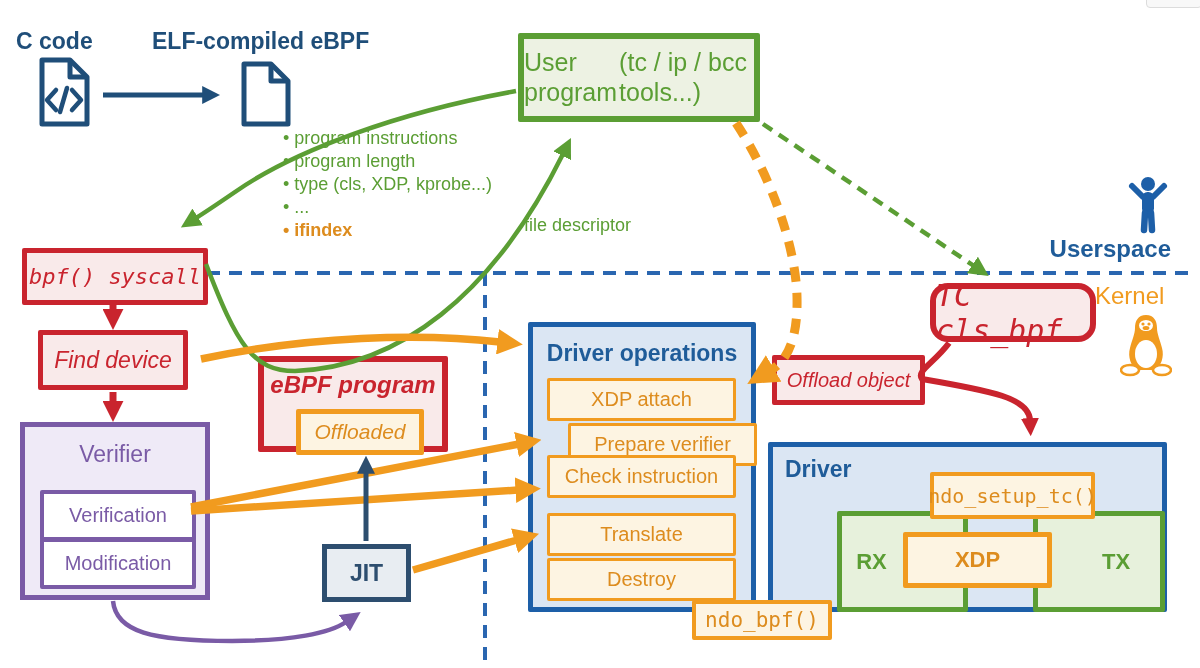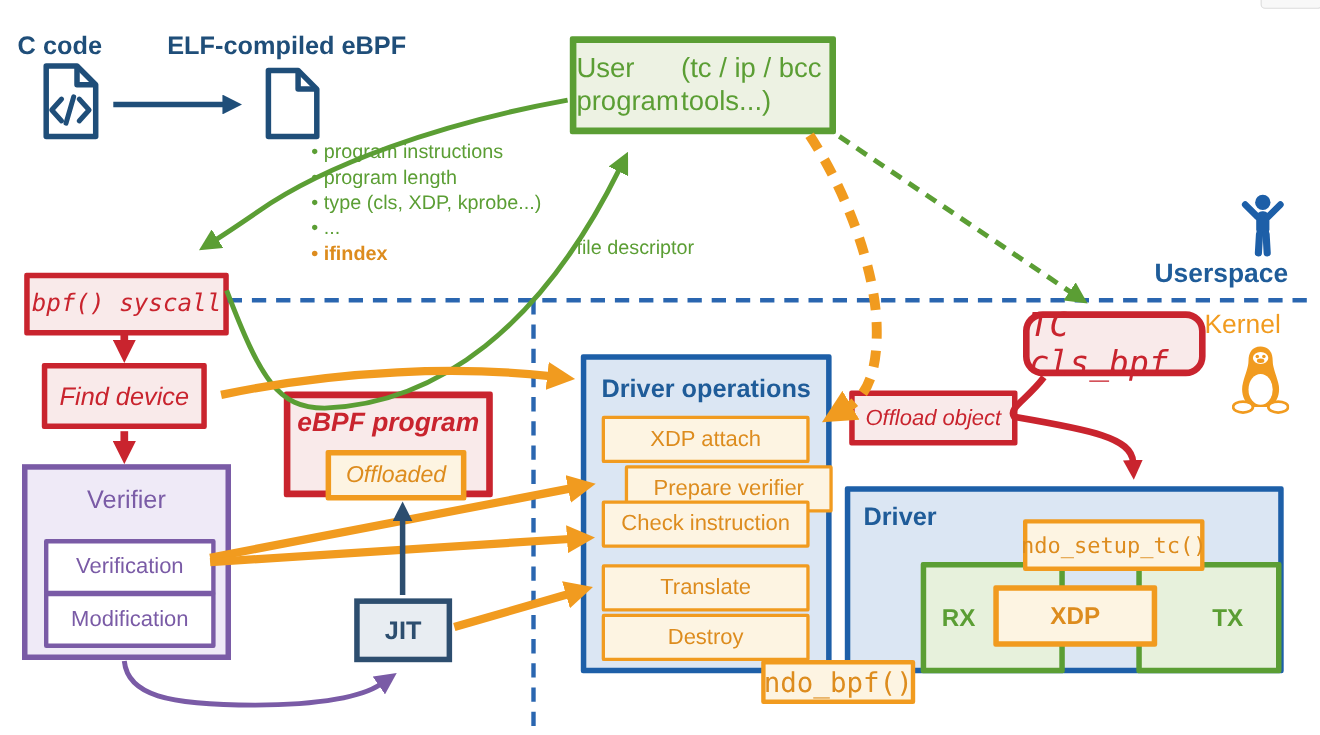--- a/index.html
+++ b/index.html
@@ -61,21 +61,21 @@
   #offloaded{position:absolute;left:32px;top:47px;width:118px;height:36px;border-width:5px;font-size:21px;font-weight:500;}
   #jit{left:322px;top:544px;width:89px;height:58px;border:5px solid var(--slate);
     background:var(--slate-fill);color:var(--slate);font-size:23px;font-weight:700;}
 
   
   #driver-ops{left:528px;top:322px;width:228px;height:290px;}
   #driver-ops .d-title{position:absolute;top:13px;width:100%;text-align:center;font-size:23px;}
   .op{position:absolute;left:14px;width:183px;height:37px;border-width:3.5px;font-size:20px;font-weight:500;}
   #op-0{top:51px;} #op-1{top:96px;margin-left:21px;} #op-2{top:128px;} #op-3{top:186px;} #op-4{top:231px;}
 
-  #ndo-bpf{left:692px;top:600px;width:140px;height:40px;font-size:25px;z-index:4;}
+  #ndo-bpf{left:692px;top:600px;width:140px;height:40px;font-size:21px;z-index:4;}
 
   
   #tc-cls-bpf{left:930px;top:283px;width:166px;height:59px;border-width:6px;font-size:30px;font-weight:500;border-radius:18px;}
   #offload-object{left:772px;top:355px;width:153px;height:50px;font-size:20px;font-weight:500;}
   #ndo-setup-tc{left:930px;top:440px;width:165px;height:47px;font-size:20px;z-index:3;margin-top:32px;}
   #driver{left:768px;top:442px;width:399px;height:170px;z-index:1;}
   #driver .d-title{position:absolute;left:12px;top:9px;font-size:23px;}
   #rx{left:837px;top:511px;width:131px;height:101px;font-size:22px;font-weight:700;z-index:2;padding-right:62px;}
   #tx{left:1033px;top:511px;width:132px;height:101px;font-size:22px;font-weight:700;z-index:2;padding-left:34px;}
   #xdp{left:903px;top:532px;width:149px;height:56px;border-width:5px;font-size:22px;font-weight:700;z-index:3;}

